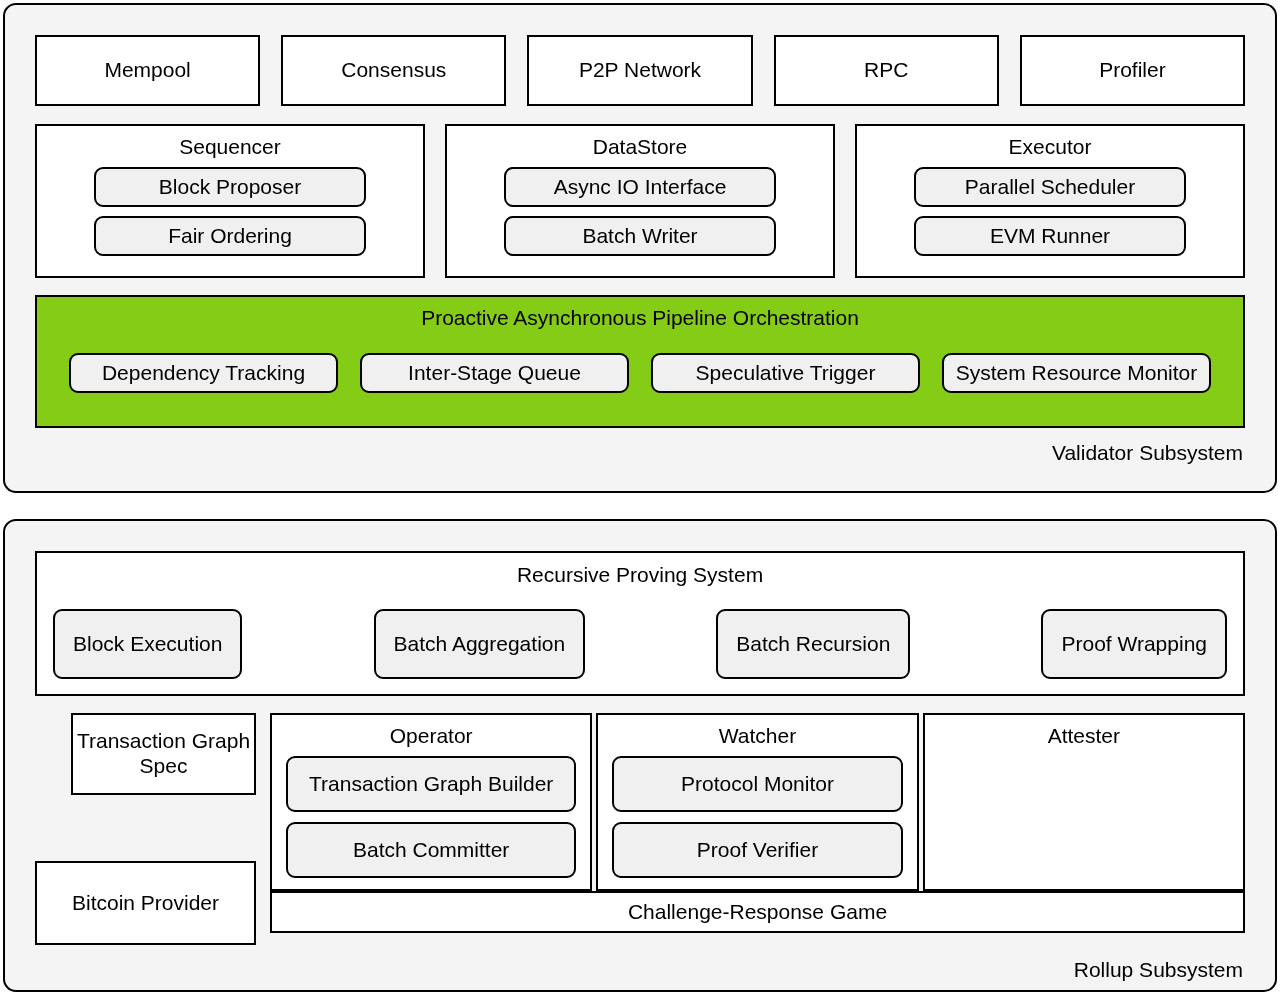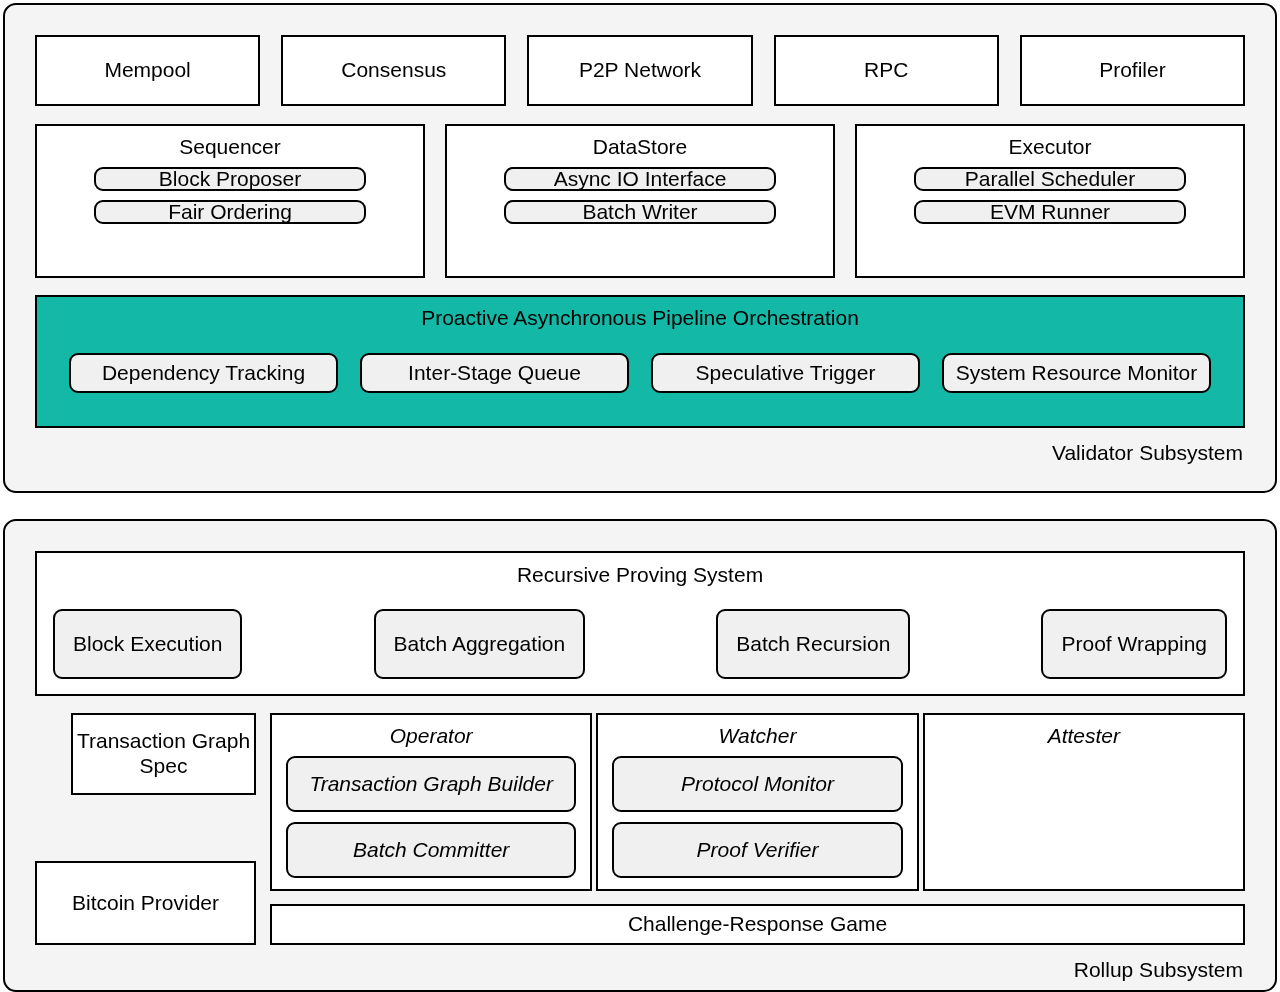--- a/index.html
+++ b/index.html
@@ -115,27 +115,27 @@
   
   .group-row {
     display: flex;
     gap: 20px;
     height: 154px;
     margin-bottom: 17px;
   }
   .group-row .group { flex: 1 1 0; }
   .group-row .node {
     width: 272px;
-    height: 24px;
+    height: 40px;
   }
 
   
   .orchestration {
     box-sizing: border-box;
-    background: #14b8a6;
+    background: #84cc16;
     border: 2.5px solid #000000;
     height: 133px;
     padding: 8px 32px 0 32px;
     display: flex;
     flex-direction: column;
     align-items: center;
   }
   .orchestration-nodes {
     display: flex;
     gap: 22px;
@@ -185,22 +185,20 @@
 
   .rollup-right {
     flex: 1 1 auto;
     display: flex;
     flex-direction: column;
   }
   .role-row {
     display: flex;
     gap: 4px;
     height: 178px;
-    margin-bottom: 13px;
-    font-style: italic;
   }
   .role-row .group { flex: 1 1 0; }
   .role-row .group-children { gap: 10px; }
   .role-row .node {
     width: 100%;
     height: 56px;
     padding: 0 10px;
     align-items: center;
   }
   .challenge-bar {

